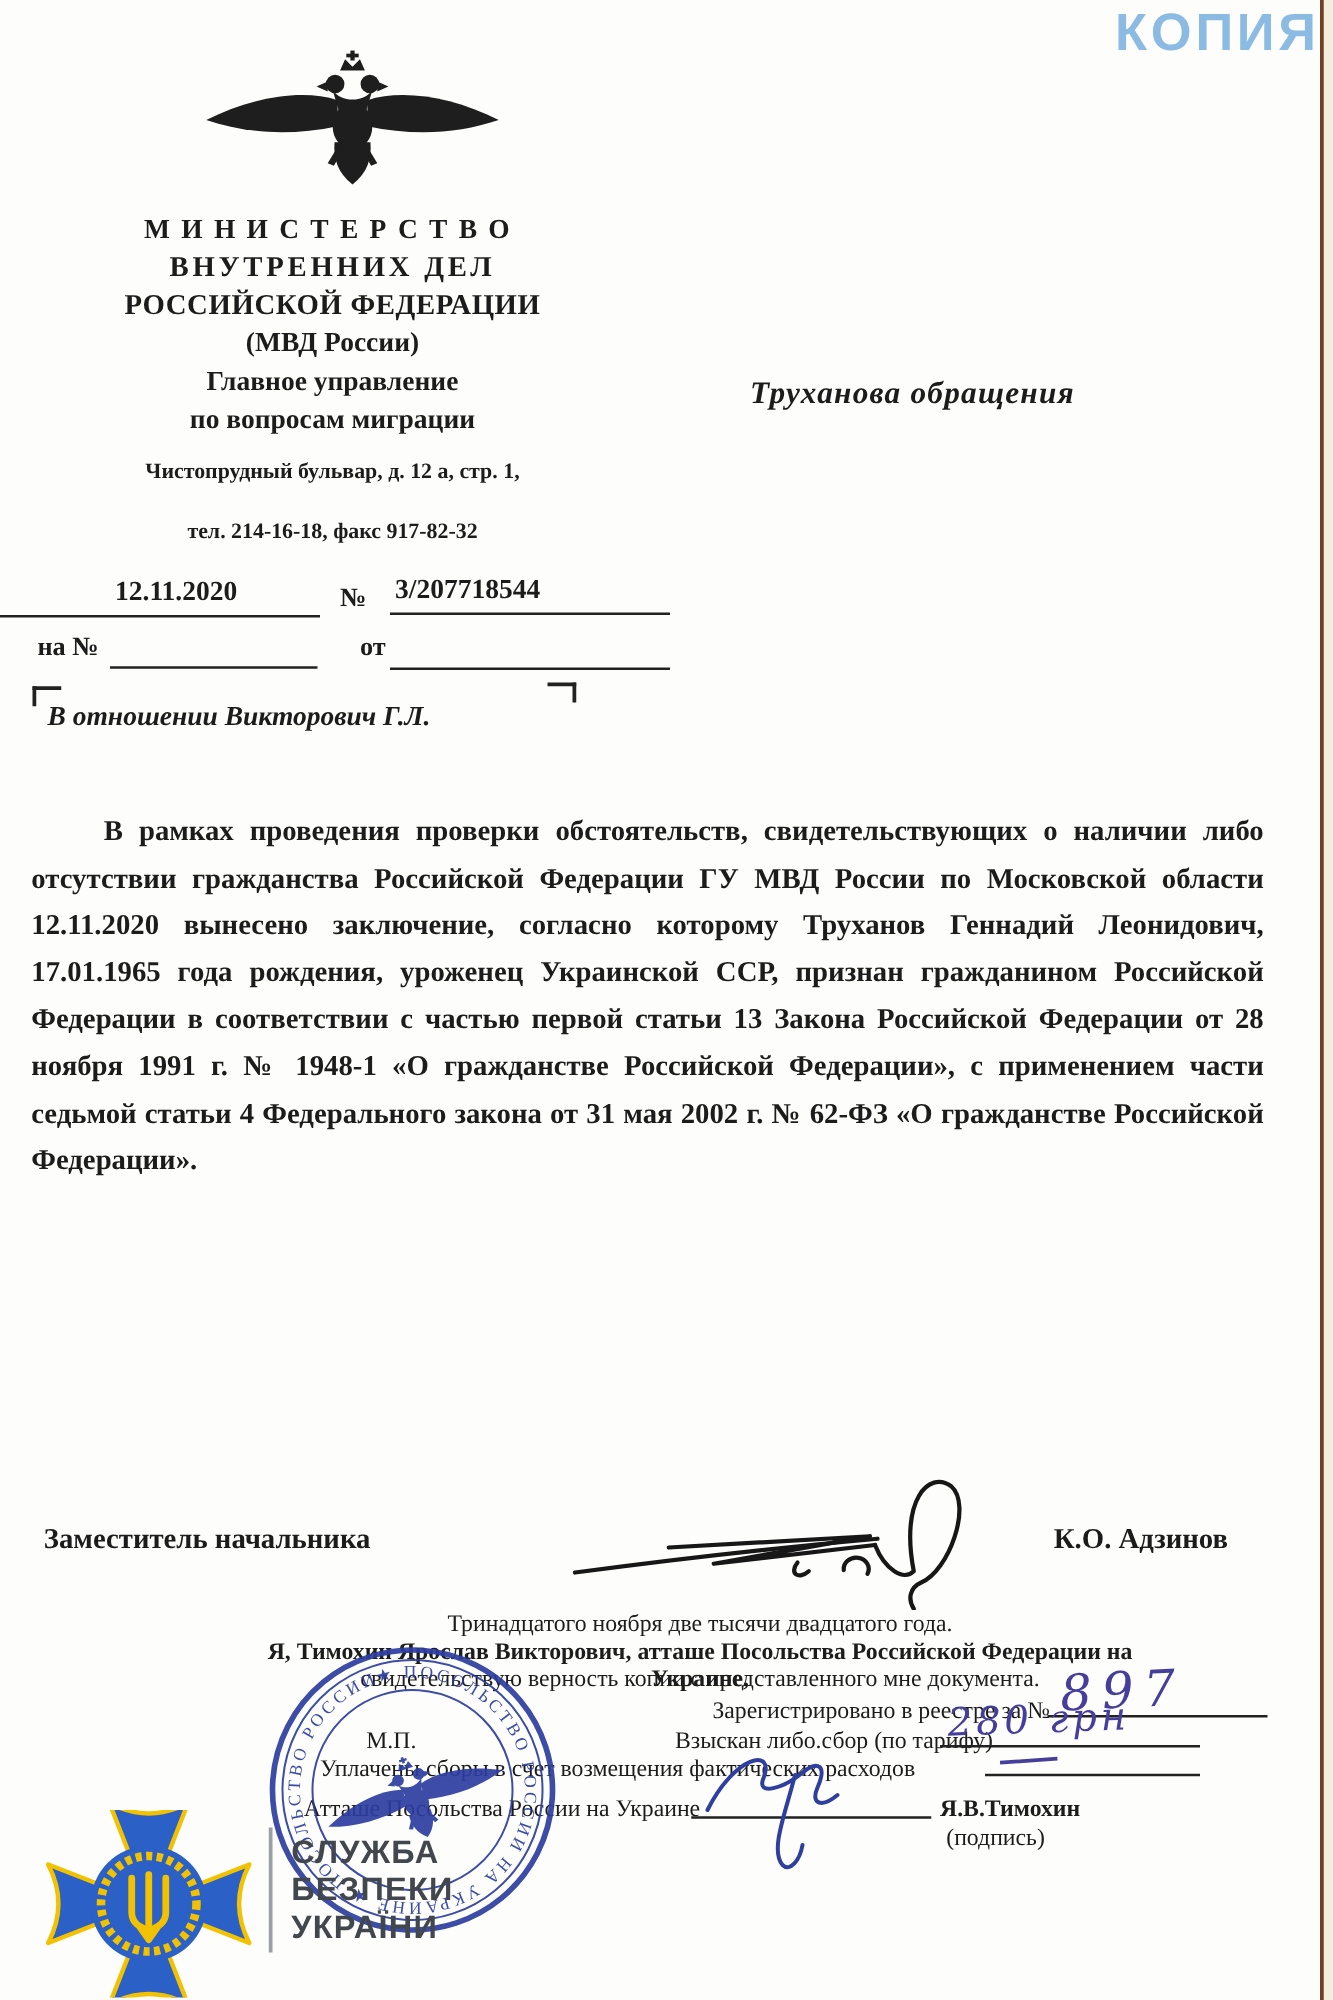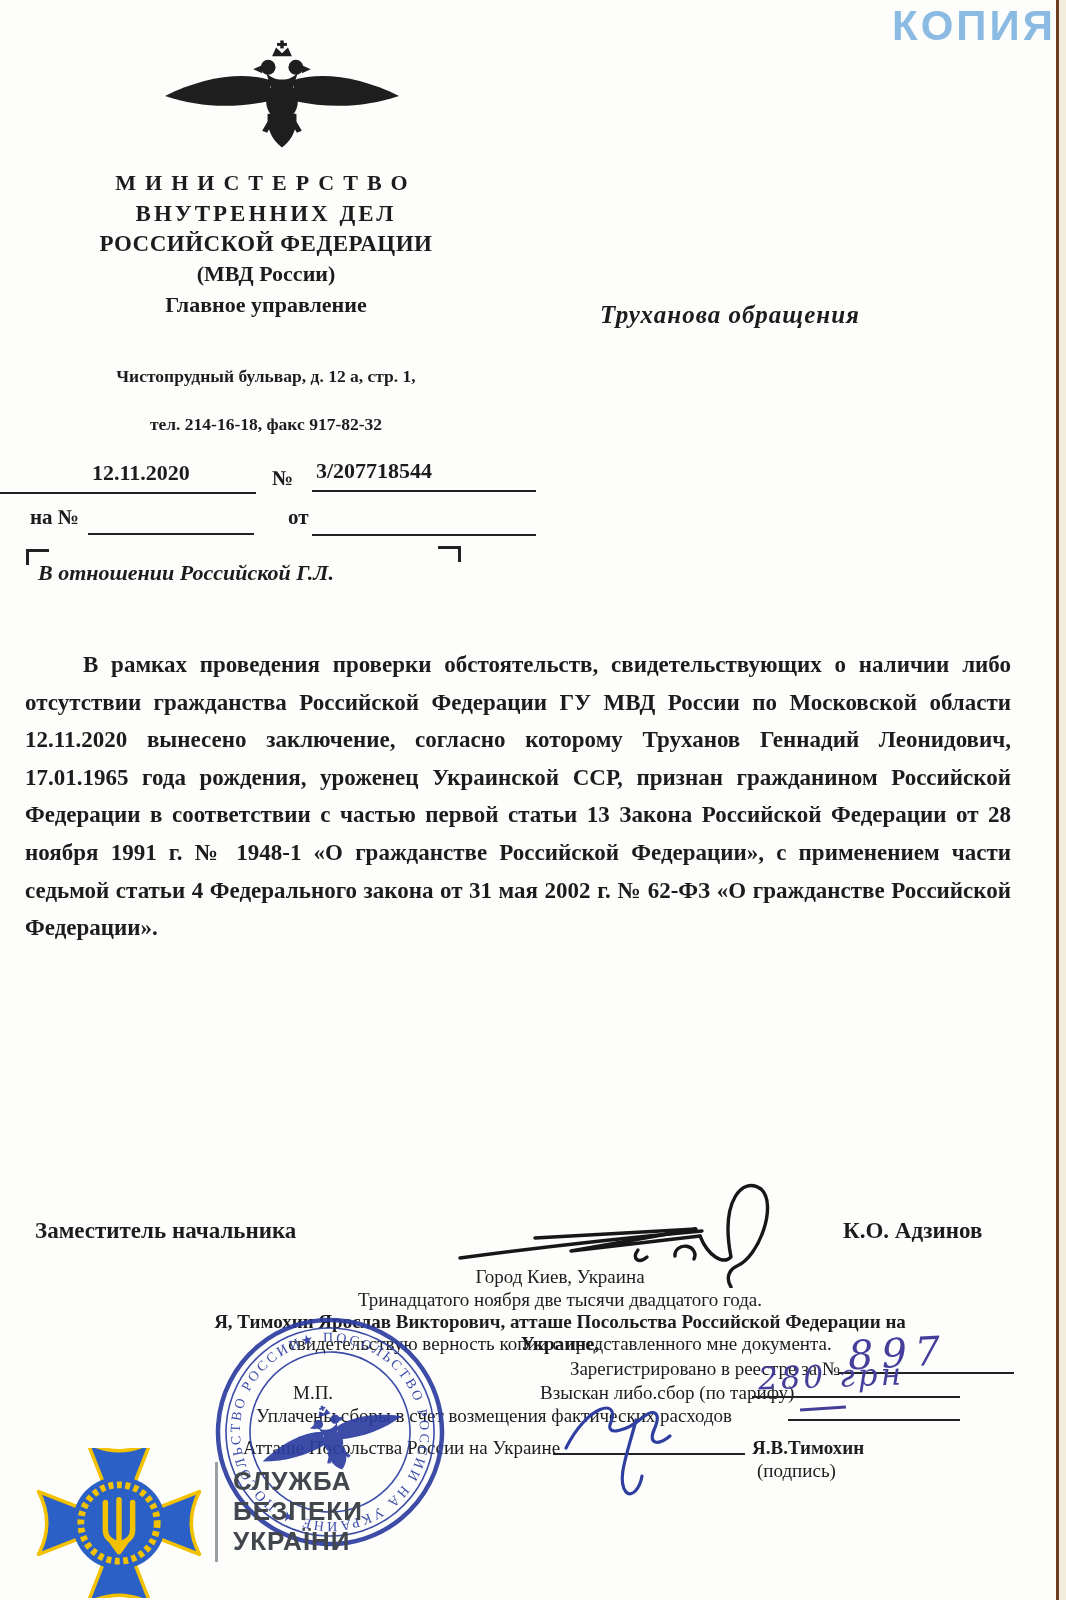--- a/index.html
+++ b/index.html
@@ -127,54 +127,54 @@
 
   <svg class="abs" style="left:163px; top:34px;" width="238" height="120" viewBox="-120 -60 240 120">
     <use href="#dbl-eagle" fill="#1e1e1e"></use>
   </svg>
 
   <div class="abs lh lh-2">ВНУТРЕННИХ ДЕЛ</div>
   <div class="abs lh lh-1">МИНИСТЕРСТВО</div>
   <div class="abs lh lh-3">РОССИЙСКОЙ ФЕДЕРАЦИИ</div>
   <div class="abs lh lh-4">(МВД России)</div>
   <div class="abs lh lh-5">Главное управление</div>
+  <div class="abs lh lh-6">по вопросам миграции</div>
   <div class="abs lh addr addr-1">Чистопрудный бульвар, д. 12 а, стр. 1,</div>
   <div class="abs lh addr addr-3">тел. 214-16-18, факс 917-82-32</div>
 
   <div class="abs recipient">Труханова обращения</div>
 
   <div class="abs ref-date">12.11.2020</div>
   <div class="abs ref-no-label">№</div>
   <div class="abs ref-number">3/207718544</div>
   <div class="abs rule r1a"></div>
   <div class="abs rule r1b"></div>
   <div class="abs ref-reply">на №</div>
   <div class="abs ref-from">от</div>
   <div class="abs rule r2a"></div>
   <div class="abs rule r2b"></div>
 
   <div class="abs corner corner-l"></div>
   <div class="abs corner corner-r"></div>
-  <div class="abs subject">В отношении Российской Г.Л.</div>
+  <div class="abs subject">В отношении Викторович Г.Л.</div>
 
   <div class="abs body-text">В рамках проведения проверки обстоятельств, свидетельствующих о наличии либо отсутствии гражданства Российской Федерации ГУ МВД России по Московской области 12.11.2020 вынесено заключение, согласно которому Труханов Геннадий Леонидович, 17.01.1965 года рождения, уроженец Украинской ССР, признан гражданином Российской Федерации в соответствии с частью первой статьи 13 Закона Российской Федерации от 28 ноября 1991 г. № 1948-1 «О гражданстве Российской Федерации», с применением части седьмой статьи 4 Федерального закона от 31 мая 2002 г. № 62-ФЗ «О гражданстве Российской Федерации».</div>
 
   <div class="abs sig-title">Заместитель начальника</div>
   <div class="abs sig-name">К.О. Адзинов</div>
   <svg class="abs sig-scrawl" width="350" height="150" viewBox="0 0 350 150">
     <g fill="none" stroke="#171717" stroke-width="3.4" stroke-linecap="round" stroke-linejoin="round">
       <path d="M20,120 C80,112 160,102 262,93"></path>
       <path d="M95,100 L256,91 L131,113 L260,98"></path>
       <path d="M198,112 c-7,9 1,14 9,7"></path>
       <path d="M235,118 a10,9 0 1 1 19,3"></path>
       <path d="M260,98 C268,118 283,127 291,119 C280,62 303,38 321,51 C338,66 319,119 297,128 C288,132 286,141 291,149"></path>
     </g>
   </svg>
 
-  <div class="abs notary nt-center nt-1">Город Киев, Украина</div>
   <div class="abs notary nt-center nt-2">Тринадцатого ноября две тысячи двадцатого года.</div>
   <div class="abs notary nt-center nt-3">Я, Тимохин Ярослав Викторович, атташе Посольства Российской Федерации на Украине,</div>
   <div class="abs notary nt-center nt-4">свидетельствую верность копии с представленного мне документа.</div>
 
   <div class="abs notary nt-reg">Зарегистрировано в реестре за №</div>
   <div class="abs hand hw-reg">897</div>
   <div class="abs u u-reg"></div>
 
   <div class="abs notary nt-fee">Взыскан либо.сбор (по тарифу)</div>
   <div class="abs hand hw-fee">280 грн</div>

